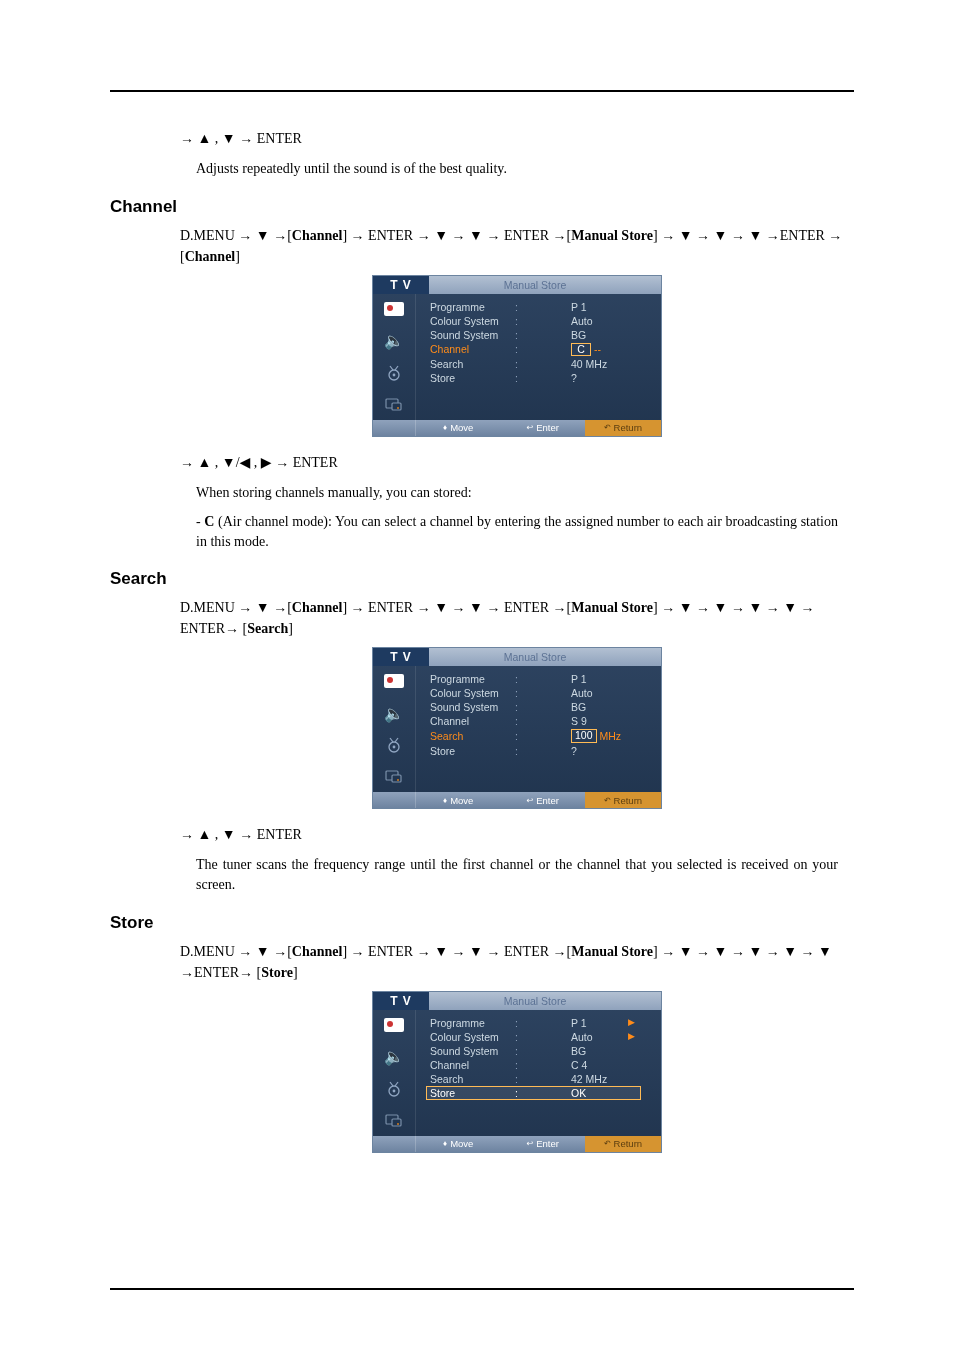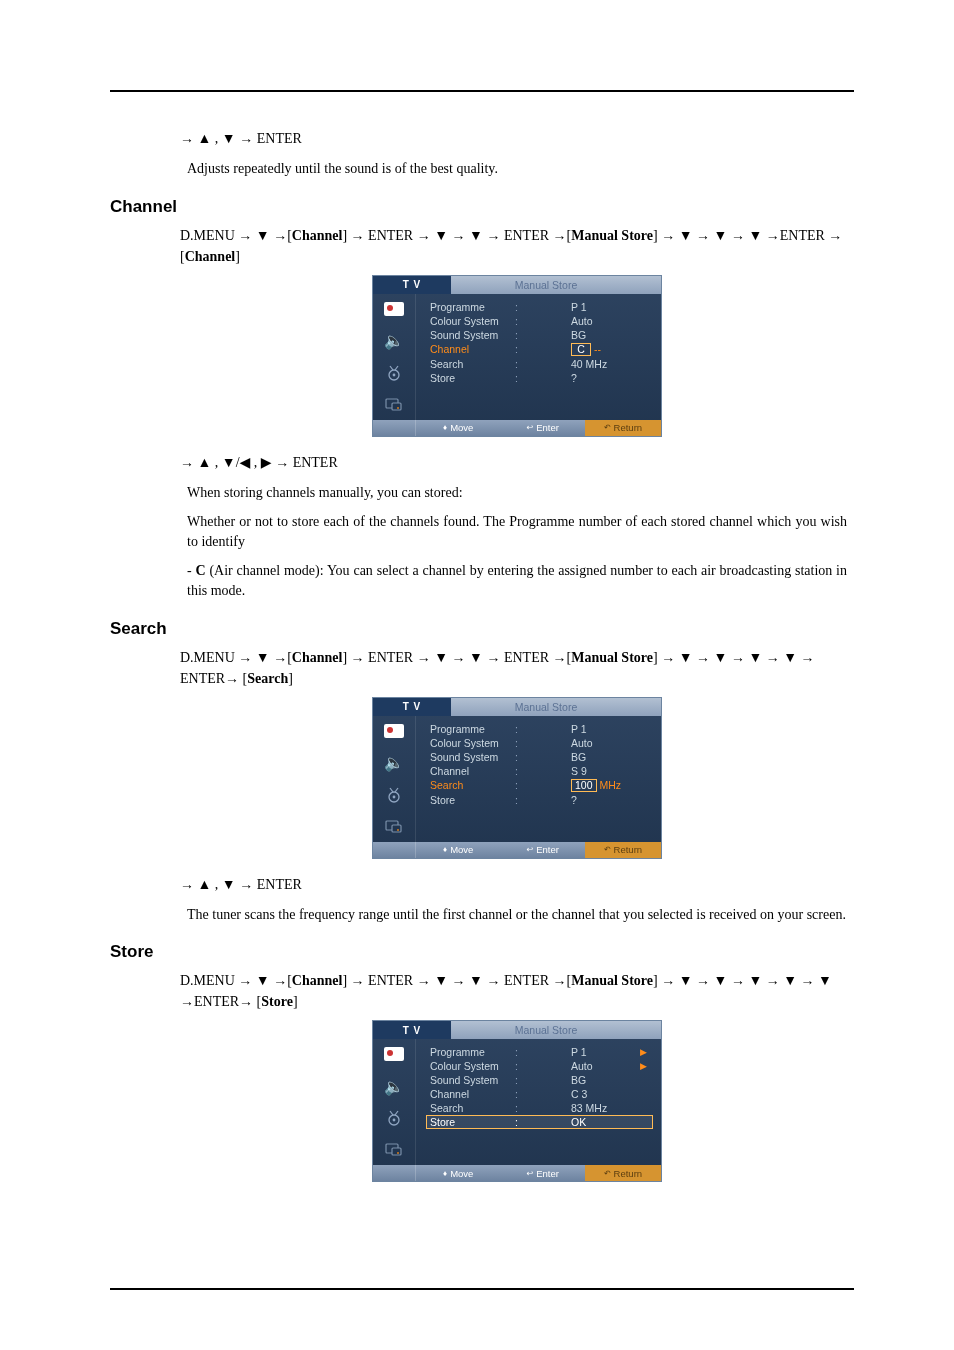--- a/index.html
+++ b/index.html
@@ -27,21 +27,21 @@
   .hr-top { top: 90px; }
   .hr-bottom { bottom: 60px; }
   .content {
     padding-top: 40px;
     padding-bottom: 40px;
   }
   .indent {
     margin-left: 70px;
   }
   .para {
-    margin: 10px 7px;
+    margin: 10px 16px;
     line-height: 1.4;
     text-align: justify;
   }
   h3.section {
     font-family: Arial, Helvetica, sans-serif;
     font-weight: bold;
     font-size: 17px;
     margin: 18px 0 8px 0;
   }
   .nav-line {
@@ -66,25 +66,25 @@
     box-sizing: border-box;
   }
   .osd-header {
     height: 18px;
     background: linear-gradient(#b2c0d2, #8fa2bc);
     display: flex;
     align-items: center;
     position: relative;
   }
   .osd-tab {
-    width: 78px;
+    width: 56px;
     height: 100%;
     background: #1e3a60;
     color: #fff;
-    font-size: 10px;
+    font-size: 12px;
     display: flex;
     align-items: center;
     justify-content: center;
     font-weight: bold;
     letter-spacing: 1px;
   }
   .osd-title {
     flex: 1;
     text-align: center;
     color: #5c7294;
@@ -130,21 +130,21 @@
     font-size: 16px;
   }
   .ico-ch {
     color: #7a8fa9;
     font-size: 15px;
   }
   .ico-ch svg { display:block; }
   .ico-set svg { display:block; }
   .osd-list {
     flex: 1;
-    padding: 6px 8px 10px 10px;
+    padding: 6px 20px 10px 10px;
   }
   .osd-row {
     display: flex;
     align-items: center;
     padding: 1px 4px;
     margin-bottom: 0;
   }
   .osd-row.hl {
     color: #ff8c1a;
   }
@@ -311,21 +311,20 @@
             <div class="f-ret">
                 <span class="fi">↶</span>
                 <span>Return</span>
               </div>
           </div>
         </div>
       </div>
 
       <p class="nav-line">→ ▲ , ▼/◀ , ▶ → ENTER</p>
       <p class="para">When storing channels manually, you can stored:</p>
-      <p class="para">Whether or not to store each of the channels found. The Programme number of each stored channel which you wish to identify</p>
       <p class="para"><span>- </span><span class="b">C</span><span> (Air channel mode): You can select a channel by entering the assigned number to each air broadcasting station in this mode.</span></p>
     </div>
 
     <h3 class="section">Search</h3>
     <div class="indent">
       <p class="nav-line">
         <span>D.MENU → ▼ →[</span><span class="b">Channel</span><span>] → ENTER → ▼ → ▼ → ENTER →[</span><span class="b">Manual Store</span><span>] → ▼ → ▼ → ▼ → ▼ → ENTER→ [</span><span class="b">Search</span><span>]</span>
       </p>
 
       <div class="osd-wrap">
@@ -466,26 +465,26 @@
                   </span>
                 </div>
               <div class="osd-row">
                   <span class="osd-lab">Sound System</span>
                   <span class="osd-colon">:</span>
                   <span class="osd-val">BG</span>
                 </div>
               <div class="osd-row">
                   <span class="osd-lab">Channel</span>
                   <span class="osd-colon">:</span>
-                  <span class="osd-val">C   3</span>
+                  <span class="osd-val">C   4</span>
                 </div>
               <div class="osd-row">
                   <span class="osd-lab">Search</span>
                   <span class="osd-colon">:</span>
-                  <span class="osd-val">83   MHz</span>
+                  <span class="osd-val">42   MHz</span>
                 </div>
               <div class="osd-row sel hl">
                   <span class="osd-lab" style="color:#fff">Store</span>
                   <span class="osd-colon" style="color:#fff">:</span>
                   <span class="osd-val" style="color:#fff">OK</span>
                 </div>
             </div>
           </div>
           <div class="osd-footer">
             <div class="spacer"></div>

